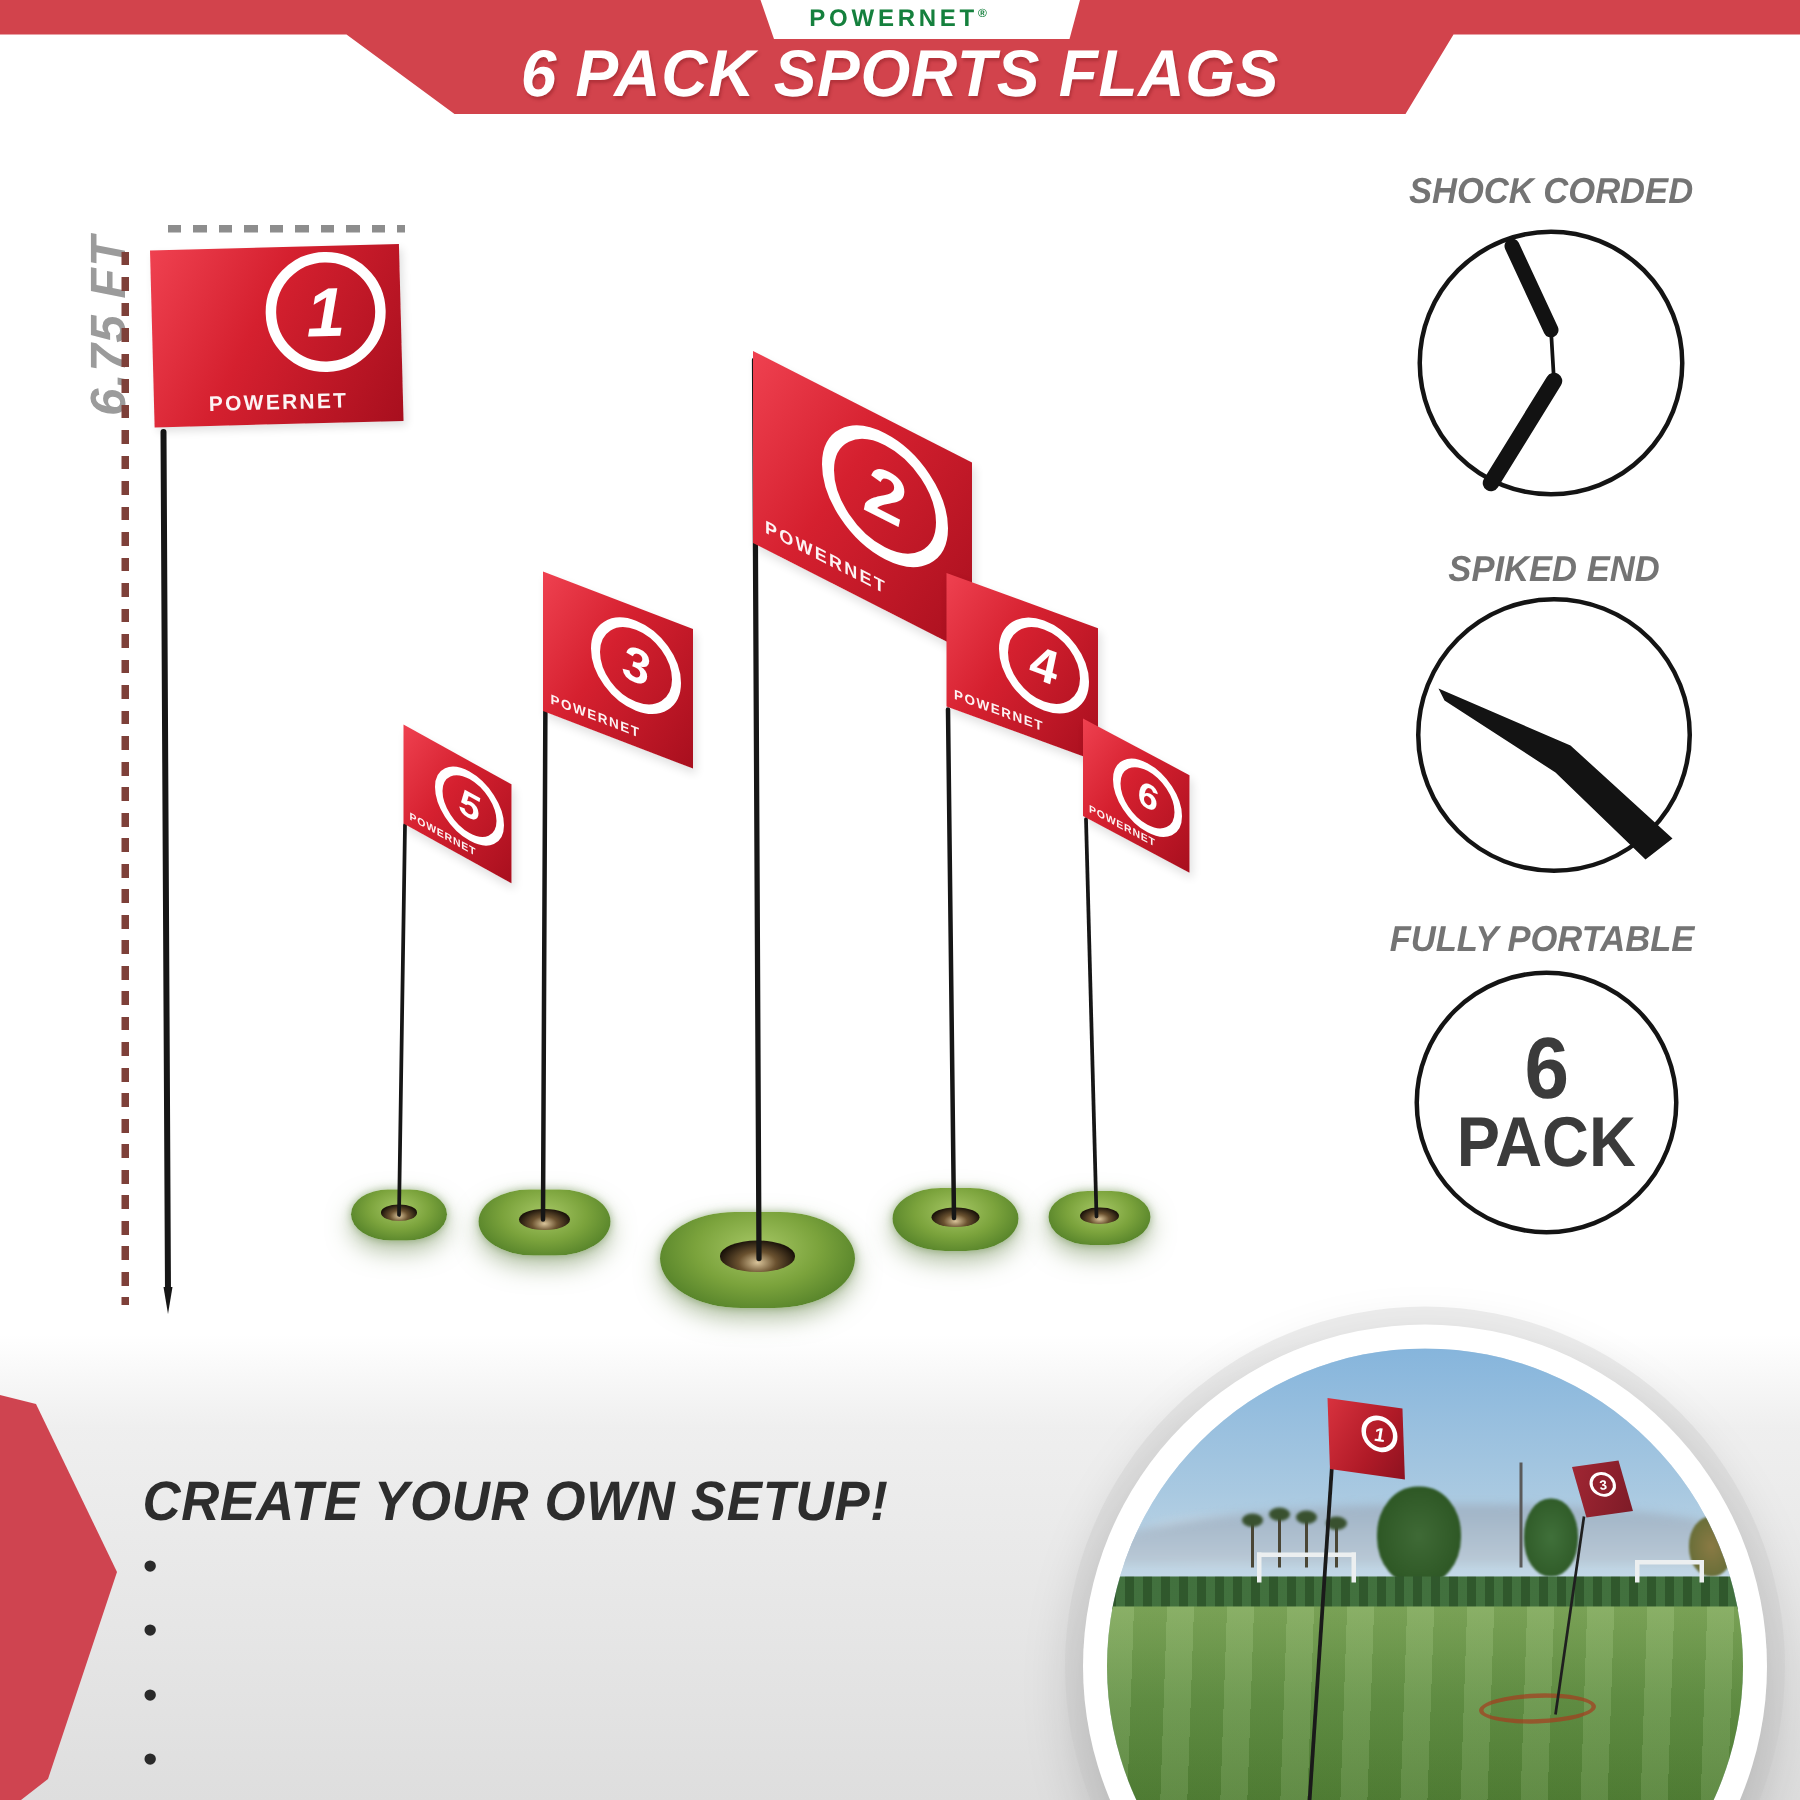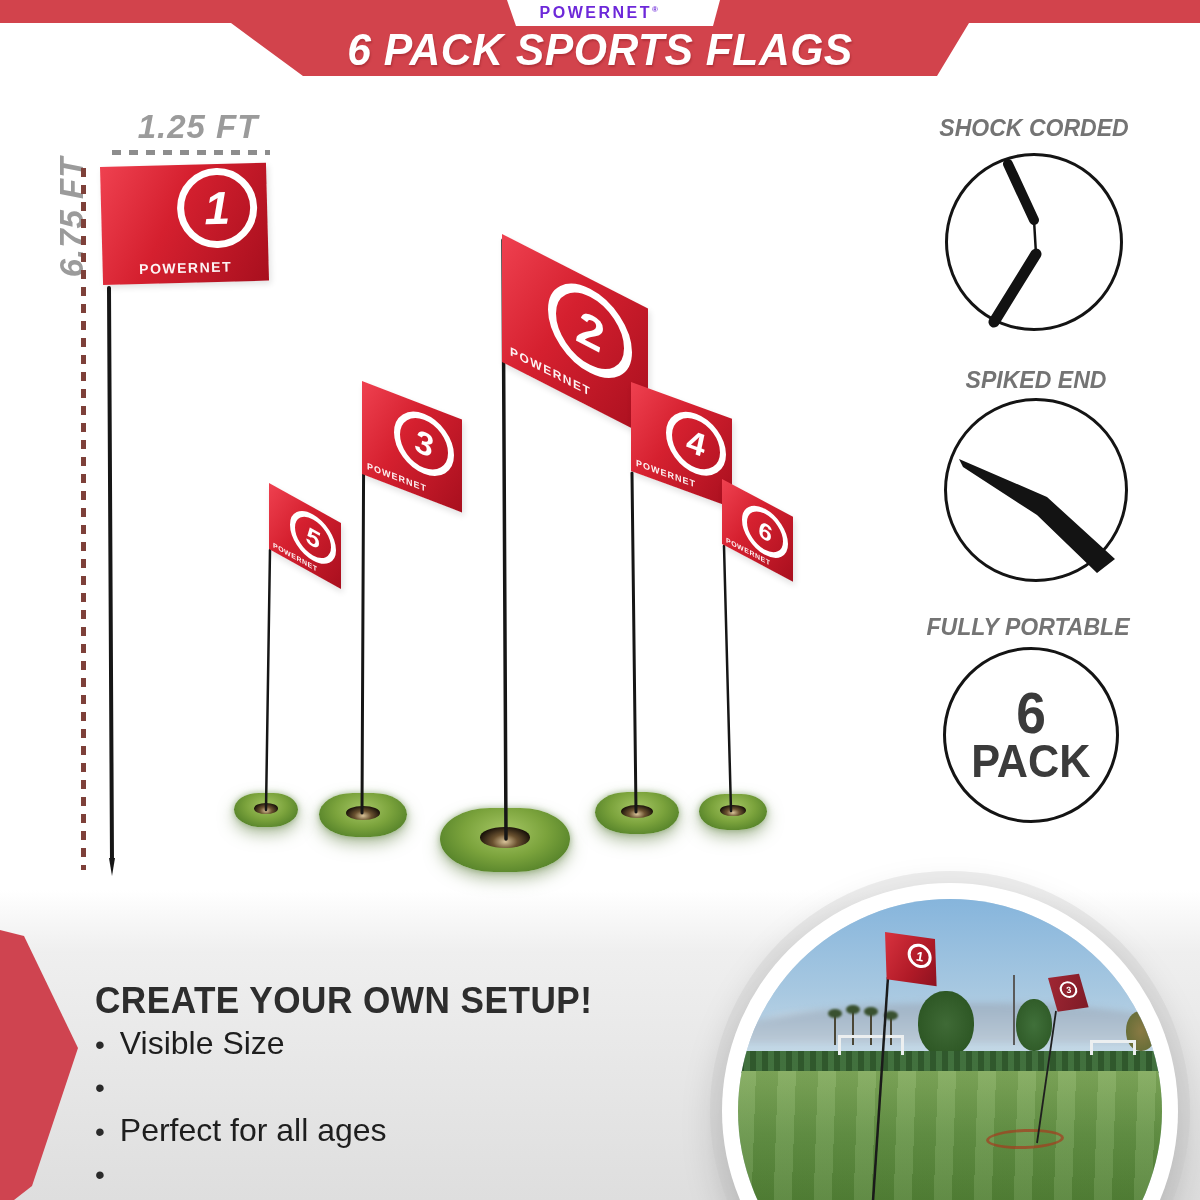--- a/index.html
+++ b/index.html
@@ -7,21 +7,21 @@
   .canvas {
     position:relative; width:1200px; height:1200px; overflow:hidden;
     background:#ffffff; font-family:"Liberation Sans", sans-serif;
   }
   svg { display:block; }
 
   
   .header-svg { position:absolute; left:0; top:0; z-index:5; }
   .brand-logo {
     position:absolute; top:4px; left:0; width:1200px; text-align:center;
-    font-weight:900; font-size:16px; letter-spacing:2.5px; color:#6d28d9; z-index:6;
+    font-weight:900; font-size:16px; letter-spacing:2.5px; color:#15803d; z-index:6;
   }
   .brand-logo sup { font-size:8px; }
   .banner-title {
     position:absolute; top:25px; left:0; width:1200px; text-align:center;
     color:#ffffff; font-size:44px; font-weight:900; letter-spacing:.5px; z-index:6;
     transform:scaleX(.97); text-shadow:1px 2px 2px rgba(120,20,25,.35);
     font-style:italic;
   }
 
   
@@ -102,21 +102,21 @@
   .co3-label { left:898px; top:613px; }
   .co3 { left:943px; top:647px; width:176px; height:176px; flex-direction:column; }
   .badge-6 { font-weight:900; font-size:58px; color:#3b3b3b; line-height:.9; transform:scaleX(.92); }
   .badge-pack { font-weight:900; font-size:47px; color:#3b3b3b; line-height:.95; transform:scaleX(.92); }
 
   
   .gray-panel { position:absolute; left:0; top:890px; width:1200px; height:310px; z-index:1;
     background:linear-gradient(180deg, rgba(236,236,236,0) 0%, rgba(236,236,236,.85) 20%, #e9e9e9 48%, #dedede 100%); }
   .chevron { position:absolute; left:0; top:925px; z-index:2; }
 
-  .features { position:absolute; left:95px; top:980px; z-index:6; }
+  .features { position:absolute; left:95px; top:980px; z-index:6;font-style:italic; }
   .features-heading { font-size:37px; font-weight:900; color:#2d2d2d; letter-spacing:.5px;
     transform:scaleX(.95); transform-origin:left; }
   .feature-item { display:flex; align-items:baseline; font-size:32px; color:#1e1e1e; line-height:43px; }
   .feature-item .dot { font-size:28px; color:#2a2a2a; margin-right:15px; }
 
   
   .photo-wrap { position:absolute; left:722px; top:883px; width:456px; height:456px; z-index:4;
     border-radius:50%; background:#fff;
     box-shadow:0 0 0 12px rgba(195,195,195,.28), 0 14px 40px rgba(0,0,0,.22); }
   .photo { position:absolute; left:16px; top:16px; width:424px; height:424px;
@@ -158,21 +158,20 @@
 
 <div class="canvas">
 
   <svg class="header-svg" width="1200" height="80">
     <polygon points="0,0 1200,0 1200,23 969,23 937,76 303,76 231,23 0,23" fill="#d2434c"></polygon>
     <polygon points="507,0 720,0 713,26 516,26" fill="#ffffff"></polygon>
   </svg>
   <div class="brand-logo"><span>POWERNET</span><sup>®</sup></div>
   <div class="banner-title">6 PACK SPORTS FLAGS</div>
 
-  <div class="m-label m-width">1.25 FT</div>
   <div class="dash-h"></div>
   <div class="m-label m-height">6.75 FT</div>
   <div class="dash-v"></div>
 
   <div class="gray-panel"></div>
   <svg class="chevron" width="90" height="275">
     <polygon points="0,5 24,11 78,123 32,261 14,275 0,275" fill="#cf4450"></polygon>
   </svg>
 
   <div class="base base5">
@@ -261,28 +260,26 @@
   <div class="callout-label co3-label">FULLY PORTABLE</div>
   <div class="co-circle co3">
     <div class="badge-6">6</div>
     <div class="badge-pack">PACK</div>
   </div>
 
   <div class="features">
     <div class="features-heading">CREATE YOUR OWN SETUP!</div>
     <div class="feature-item">
         <span class="dot">•</span>
-        <span>Visible Size</span>
       </div>
     <div class="feature-item">
         <span class="dot">•</span>
       </div>
     <div class="feature-item">
         <span class="dot">•</span>
-        <span>Perfect for all ages</span>
       </div>
     <div class="feature-item">
         <span class="dot">•</span>
       </div>
   </div>
 
   <div class="photo-wrap">
     <div class="photo">
       <div class="sky"></div>
       <div class="cloud" style="left:30px;top:118px;width:90px;height:18px;"></div>

